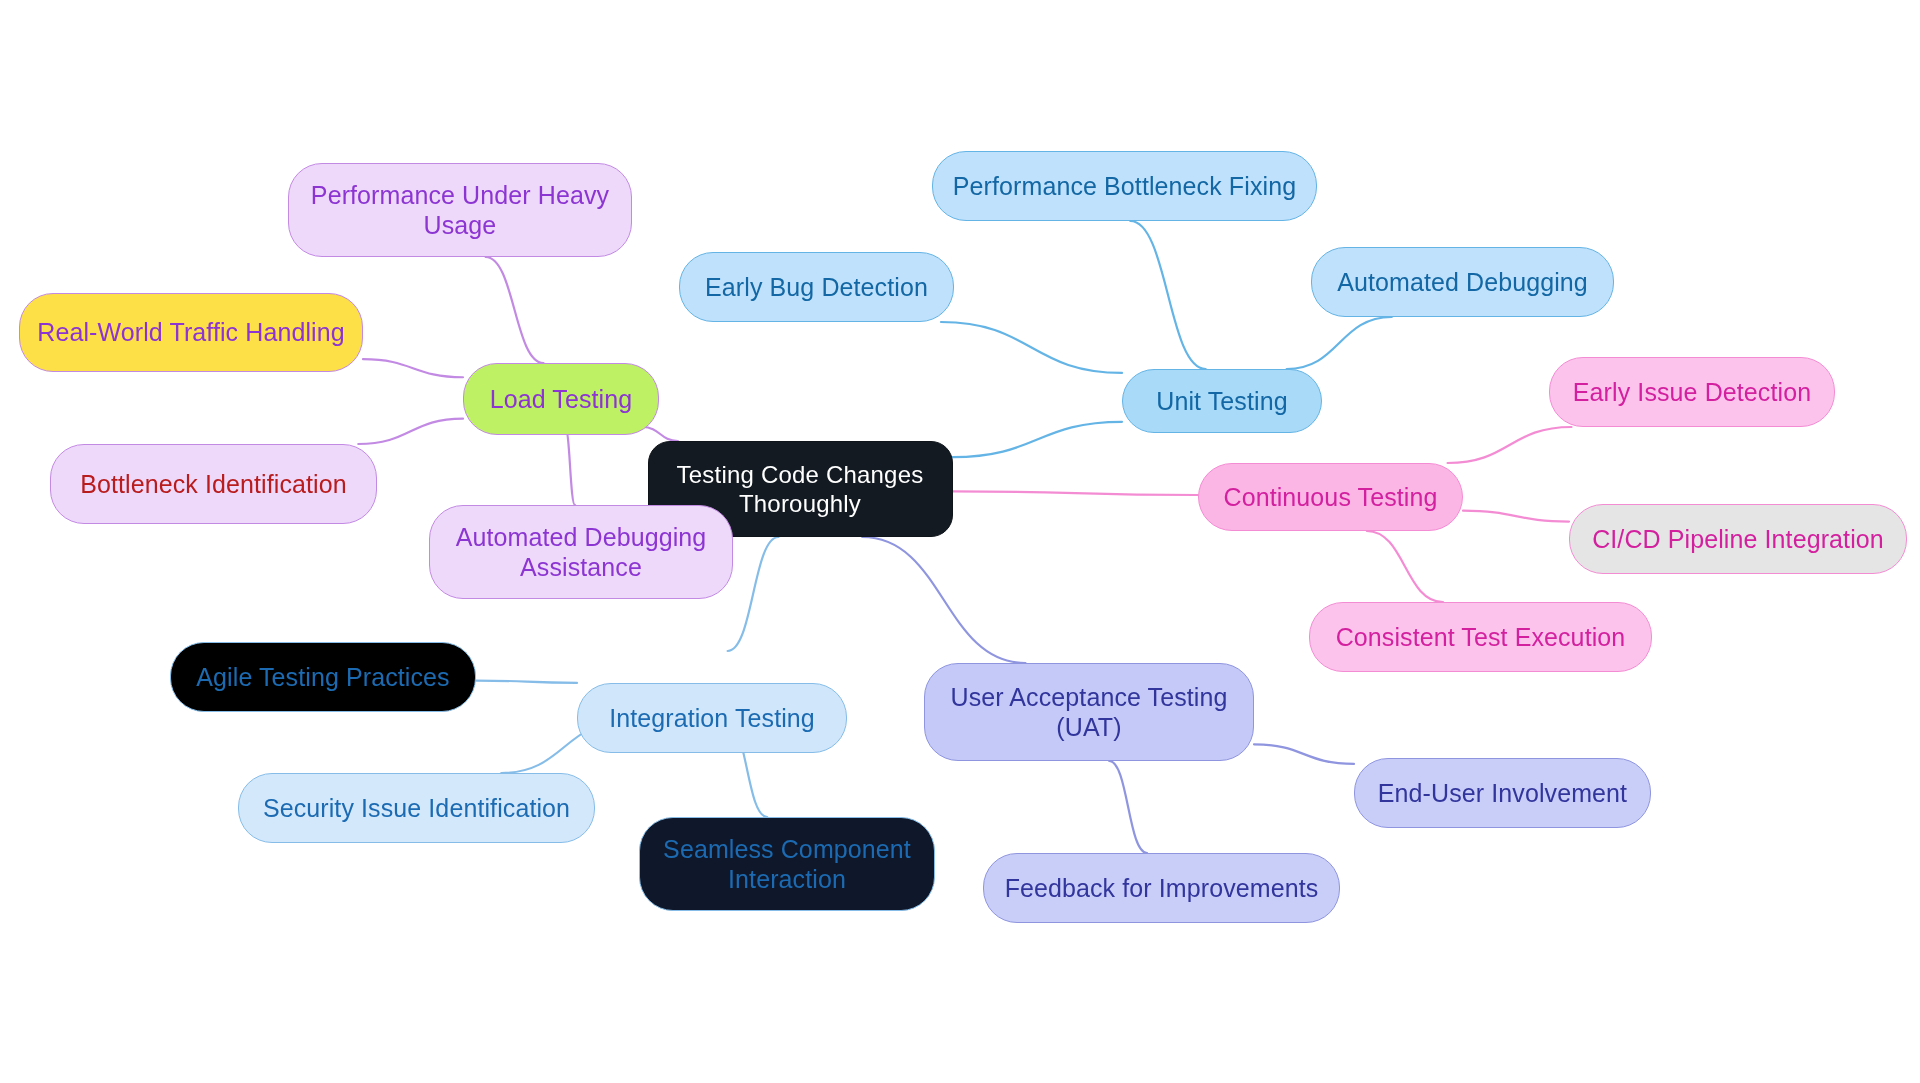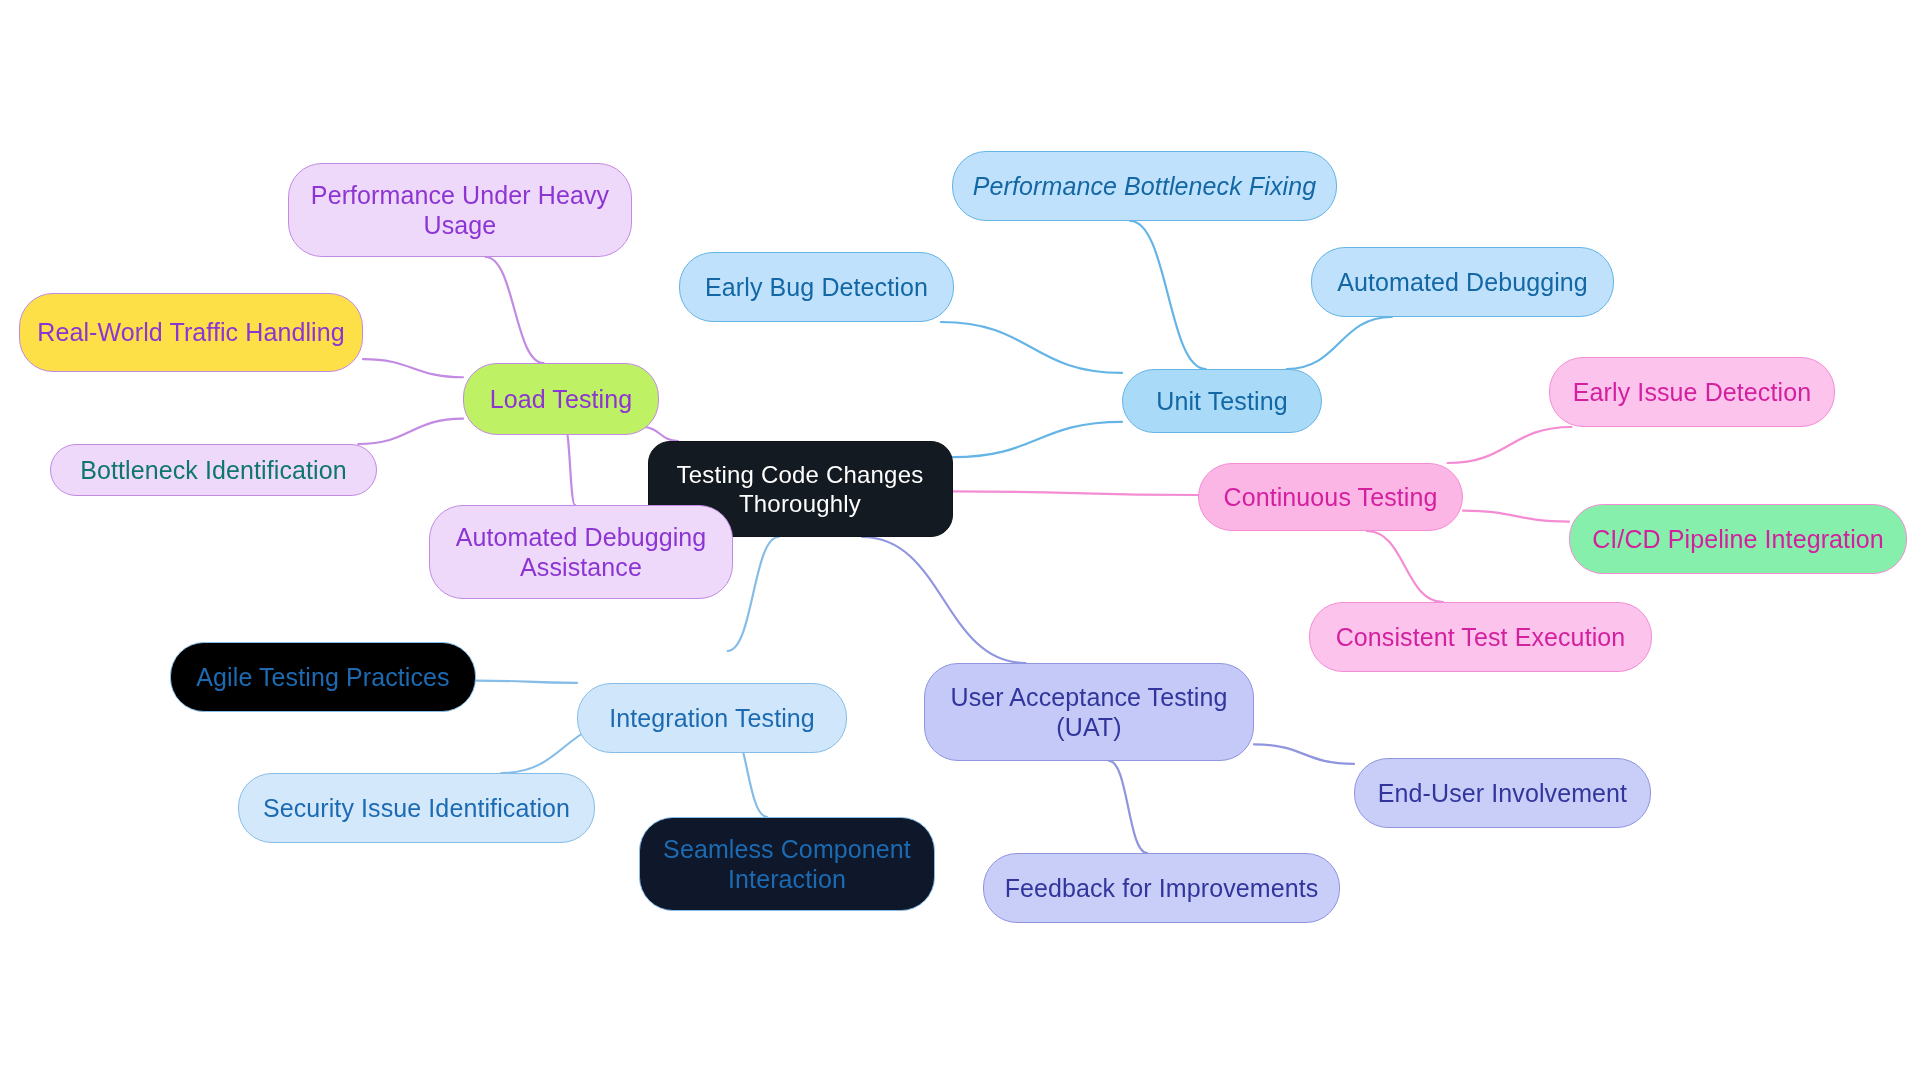--- a/index.html
+++ b/index.html
@@ -76,33 +76,33 @@
       <path d="M 577 682.8766066838047 C 526.5 682.8766066838047, 526.5 680.5398457583548, 476 680.5398457583548" fill="none" stroke="#86bde8" stroke-width="2.2" stroke-linecap="round"></path>
       <path d="M 627.2254098360656 721 C 564.25 721, 564.25 773, 501.2745901639344 773" fill="none" stroke="#86bde8" stroke-width="2.2" stroke-linecap="round"></path>
       <path d="M 726.7471910112359 721 C 746.9719101123595 721, 746.9719101123595 817, 767.1966292134831 817" fill="none" stroke="#86bde8" stroke-width="2.2" stroke-linecap="round"></path>
       <path d="M 1254 744.3216444981862 C 1304 744.3216444981862, 1304 763.9105199516324, 1354 763.9105199516324" fill="none" stroke="#8f95df" stroke-width="2.2" stroke-linecap="round"></path>
       <path d="M 1109.184659090909 761 C 1128.1335227272725 761, 1128.1335227272725 853, 1147.0823863636363 853" fill="none" stroke="#8f95df" stroke-width="2.2" stroke-linecap="round"></path>
     </svg>
   <div id="node-layer">
       <div class="node root" style="left: 647.5px; top: 441px; width: 305px; height: 96px; background: rgb(19, 26, 34); border-color: rgb(14, 20, 25); color: rgb(255, 255, 255);">Testing Code Changes
 Thoroughly</div>
       <div class="node branch" style="left: 1122px; top: 369px; width: 200px; height: 64px; background: rgb(169, 218, 247); border-color: rgb(100, 180, 230); color: rgb(18, 103, 164);">Unit Testing</div>
-      <div class="node leaf" style="left: 952px; top: 151px; width: 385px; height: 70px; background: rgb(191, 225, 251); border-color: rgb(100, 180, 230); color: rgb(18, 103, 164); font-style: italic;">Performance Bottleneck Fixing</div>
+      <div class="node leaf" style="left: 932px; top: 151px; width: 385px; height: 70px; background: rgb(191, 225, 251); border-color: rgb(100, 180, 230); color: rgb(18, 103, 164);">Performance Bottleneck Fixing</div>
       <div class="node leaf" style="left: 679px; top: 252px; width: 275px; height: 70px; background: rgb(191, 225, 251); border-color: rgb(100, 180, 230); color: rgb(18, 103, 164);">Early Bug Detection</div>
       <div class="node leaf" style="left: 1311px; top: 247px; width: 303px; height: 70px; background: rgb(191, 225, 251); border-color: rgb(100, 180, 230); color: rgb(18, 103, 164);">Automated Debugging</div>
       <div class="node branch" style="left: 463px; top: 363px; width: 196px; height: 72px; background: #bef264; border-color: rgb(195, 138, 228); color: rgb(140, 53, 210);">Load Testing</div>
       <div class="node leaf" style="left: 288px; top: 163px; width: 344px; height: 94px; background: rgb(238, 217, 251); border-color: rgb(195, 138, 228); color: rgb(140, 53, 210);">Performance Under Heavy
 Usage</div>
       <div class="node leaf" style="left: 19px; top: 293px; width: 344px; height: 79px; background: #fde047; border-color: rgb(195, 138, 228); color: rgb(140, 53, 210);">Real-World Traffic Handling</div>
-      <div class="node leaf" style="left: 50px; top: 444px; width: 327px; height: 52px; background: rgb(238, 217, 251); border-color: rgb(195, 138, 228); color: #0f766e;">Bottleneck Identification</div>
+      <div class="node leaf" style="left: 50px; top: 444px; width: 327px; height: 80px; background: rgb(238, 217, 251); border-color: rgb(195, 138, 228); color: #b91c1c;">Bottleneck Identification</div>
       <div class="node leaf" style="left: 429px; top: 505px; width: 304px; height: 94px; background: rgb(238, 217, 251); border-color: rgb(195, 138, 228); color: rgb(140, 53, 210);">Automated Debugging
 Assistance</div>
       <div class="node branch" style="left: 1198px; top: 463px; width: 265px; height: 68px; background: rgb(252, 182, 230); border-color: rgb(244, 140, 212); color: rgb(211, 32, 159);">Continuous Testing</div>
       <div class="node leaf" style="left: 1549px; top: 357px; width: 286px; height: 70px; background: rgb(252, 196, 236); border-color: rgb(244, 140, 212); color: rgb(211, 32, 159);">Early Issue Detection</div>
-      <div class="node leaf" style="left: 1569px; top: 504px; width: 338px; height: 70px; background: #86efac; border-color: rgb(244, 140, 212); color: rgb(211, 32, 159);">CI/CD Pipeline Integration</div>
+      <div class="node leaf" style="left: 1569px; top: 504px; width: 338px; height: 70px; background: #e5e5e5; border-color: rgb(244, 140, 212); color: rgb(211, 32, 159);">CI/CD Pipeline Integration</div>
       <div class="node leaf" style="left: 1309px; top: 602px; width: 343px; height: 70px; background: rgb(252, 196, 236); border-color: rgb(244, 140, 212); color: rgb(211, 32, 159);">Consistent Test Execution</div>
       <div class="node branch" style="left: 577px; top: 651px; width: 270px; height: 70px; background: rgb(207, 230, 251); border-color: rgb(134, 189, 232); color: rgb(28, 107, 178); margin-top: 32px;">Integration Testing</div>
       <div class="node leaf" style="left: 170px; top: 642px; width: 306px; height: 70px; background: #000000; border-color: rgb(134, 189, 232); color: rgb(28, 107, 178);">Agile Testing Practices</div>
       <div class="node leaf" style="left: 238px; top: 773px; width: 357px; height: 70px; background: rgb(212, 232, 252); border-color: rgb(134, 189, 232); color: rgb(28, 107, 178);">Security Issue Identification</div>
       <div class="node leaf" style="left: 639px; top: 817px; width: 296px; height: 94px; background: #0f172a; border-color: rgb(134, 189, 232); color: rgb(28, 107, 178);">Seamless Component
 Interaction</div>
       <div class="node branch" style="left: 924px; top: 663px; width: 330px; height: 98px; background: rgb(196, 201, 247); border-color: rgb(143, 149, 223); color: rgb(50, 53, 156);">User Acceptance Testing
 (UAT)</div>
       <div class="node leaf" style="left: 1354px; top: 758px; width: 297px; height: 70px; background: rgb(201, 206, 248); border-color: rgb(143, 149, 223); color: rgb(50, 53, 156);">End-User Involvement</div>
       <div class="node leaf" style="left: 983px; top: 853px; width: 357px; height: 70px; background: rgb(201, 206, 248); border-color: rgb(143, 149, 223); color: rgb(50, 53, 156); text-align: right;">Feedback for Improvements</div>

